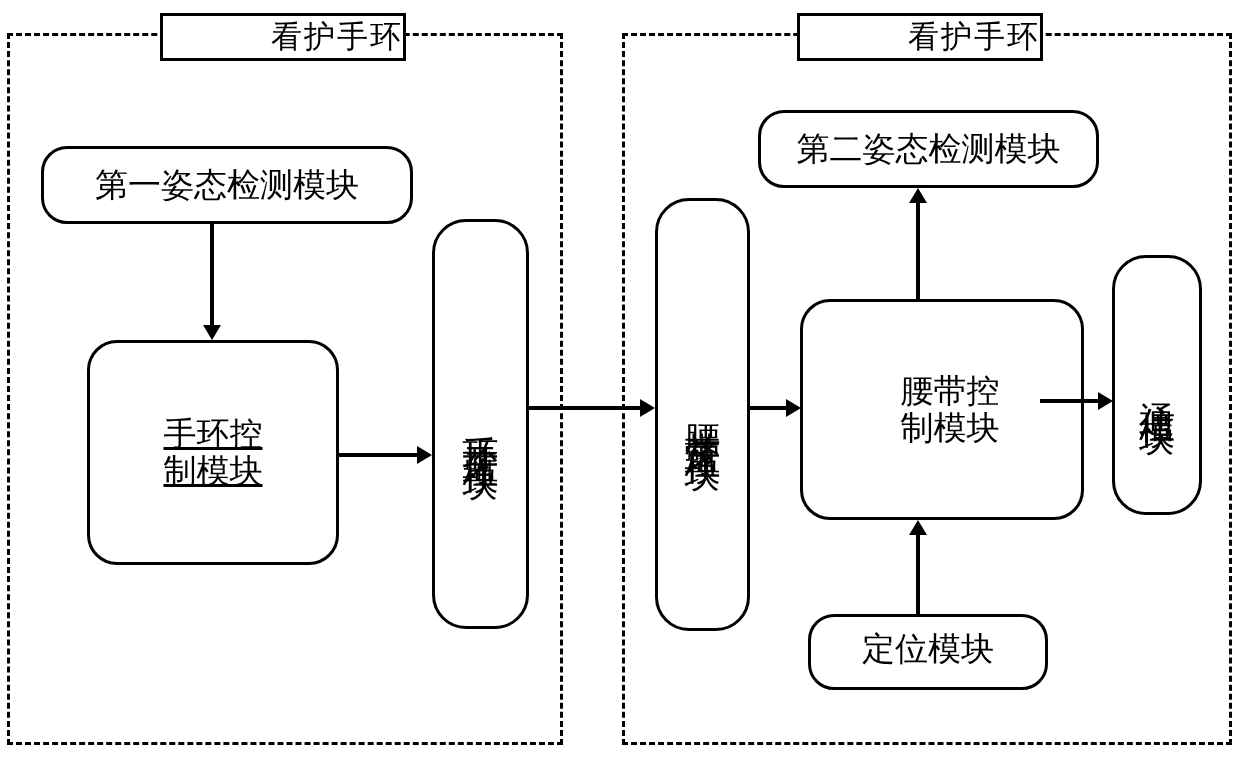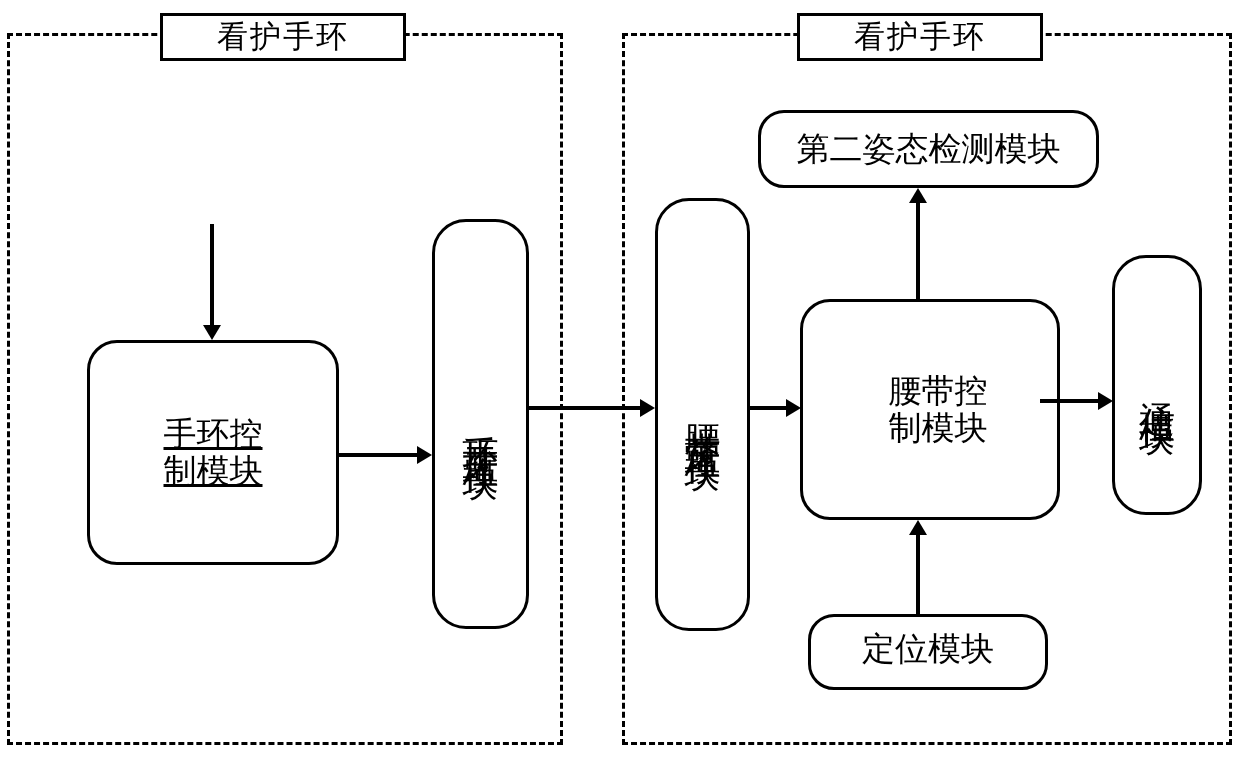--- a/index.html
+++ b/index.html
@@ -27,21 +27,21 @@
   }
 
   
   .title-plate {
     position: absolute;
     box-sizing: border-box;
     border: 3px solid #000000;
     background: #ffffff;
     display: flex;
     align-items: center;
-    justify-content: center;
+    justify-content: flex-end;
     letter-spacing: 2px;
     color: #000000;
     white-space: nowrap;
   }
 
   
   .node {
     position: absolute;
     box-sizing: border-box;
     border: 3px solid #000000;
@@ -106,41 +106,44 @@
   <div class="title-plate" style="left:160px; top:13px; width:246px; height:48px; font-size:31px;">
     <span>看护手环</span>
   </div>
 
   <div class="panel" style="left:622px; top:33px; width:610px; height:712px;"></div>
 
   <div class="title-plate" style="left:797px; top:13px; width:246px; height:48px; font-size:31px;">
     <span>看护手环</span>
   </div>
 
+  <div class="node pill" style="left:41px; top:146px; width:372px; height:78px; font-size:33px;">
+    <span class="label">第一姿态检测模块</span>
+  </div>
 
   <div class="node round" style="left:87px; top:340px; width:252px; height:225px; font-size:33px;text-decoration:underline;">
     <div>
       <span class="label">手环控</span>
       <span class="label">制模块</span>
     </div>
   </div>
 
   <div class="node vpill vertical" style="left:432px; top:219px; width:97px; height:410px; font-size:36px;">
     <span class="label">手环蓝牙模块</span>
   </div>
 
   <div class="node pill" style="left:758px; top:110px; width:341px; height:78px; font-size:33px;">
     <span class="label">第二姿态检测模块</span>
   </div>
 
   <div class="node vpill vertical" style="left:655px; top:198px; width:95px; height:433px; font-size:36px;">
     <span class="label">腰带蓝牙模块</span>
   </div>
 
-  <div class="node round" style="left:800px; top:299px; width:260px; height:221px; font-size:33px;padding-left:16px;">
+  <div class="node round" style="left:800px; top:299px; width:284px; height:221px; font-size:33px;padding-left:16px;">
     <div>
       <span class="label">腰带控</span>
       <span class="label">制模块</span>
     </div>
   </div>
 
   <div class="node vpill vertical" style="left:1112px; top:255px; width:90px; height:260px; font-size:36px;">
     <span class="label">通信模块</span>
   </div>
 

